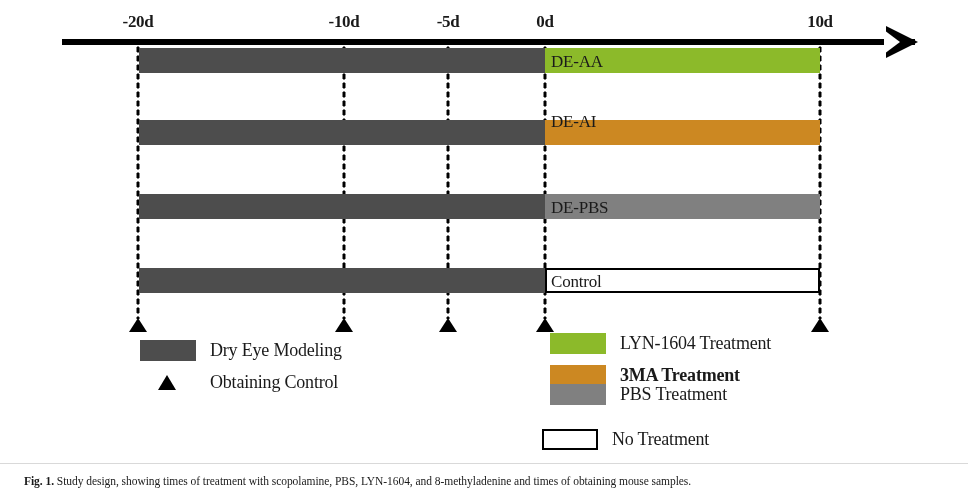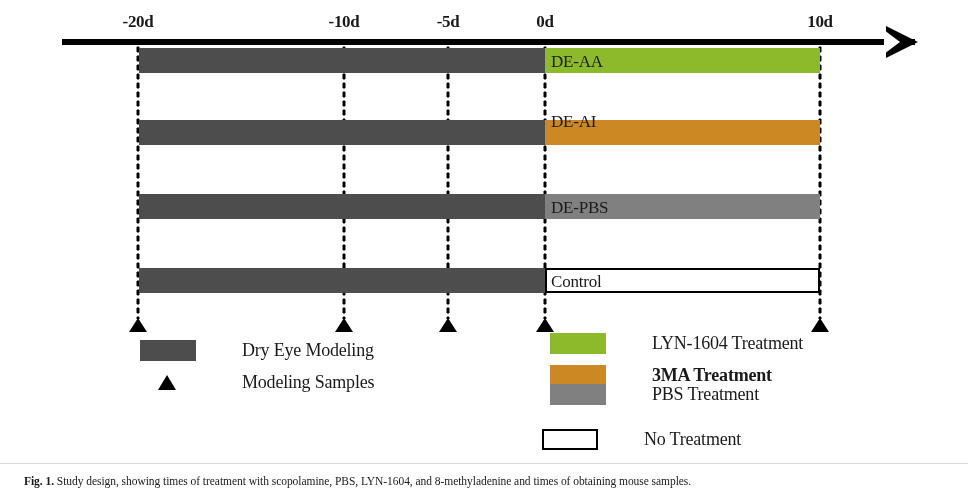--- a/index.html
+++ b/index.html
@@ -105,21 +105,20 @@
     line-height: 1;
     white-space: nowrap;
     letter-spacing: -0.2px;
   }
 
   
   .legend-row {
     position: absolute;
     display: flex;
     align-items: flex-start;
-    gap: 32px;
   }
   .legend-swatch {
     width: 56px;
     height: 21px;
     flex: 0 0 auto;
   }
   .legend-swatch.outline {
     background: #ffffff;
     border: 2px solid #000000;
     box-sizing: border-box;
@@ -211,21 +210,21 @@
 
   <div id="legend-left-layer">
       <div class="legend-row" style="left: 140px; top: 340px;">
         <span class="legend-swatch" style="background: rgb(77, 77, 77);"></span>
         <span class="legend-text">Dry Eye Modeling</span>
       </div>
       <div class="legend-row" style="left: 140px; top: 372px;">
         <span class="legend-tri-wrap">
           <span class="legend-tri"></span>
         </span>
-        <span class="legend-text">Modeling Samples</span>
+        <span class="legend-text">Obtaining Control</span>
       </div>
     </div>
   <div id="legend-right-layer">
       <div class="legend-row" style="left: 550px; top: 333px;">
         <span class="legend-swatch" style="background: rgb(140, 186, 42);"></span>
         <span class="legend-text">LYN-1604 Treatment</span>
       </div>
       <div class="legend-row" style="left: 550px; top: 365px; font-weight: bold;">
         <span class="legend-swatch" style="background: rgb(204, 136, 34);"></span>
         <span class="legend-text">3MA Treatment</span>

